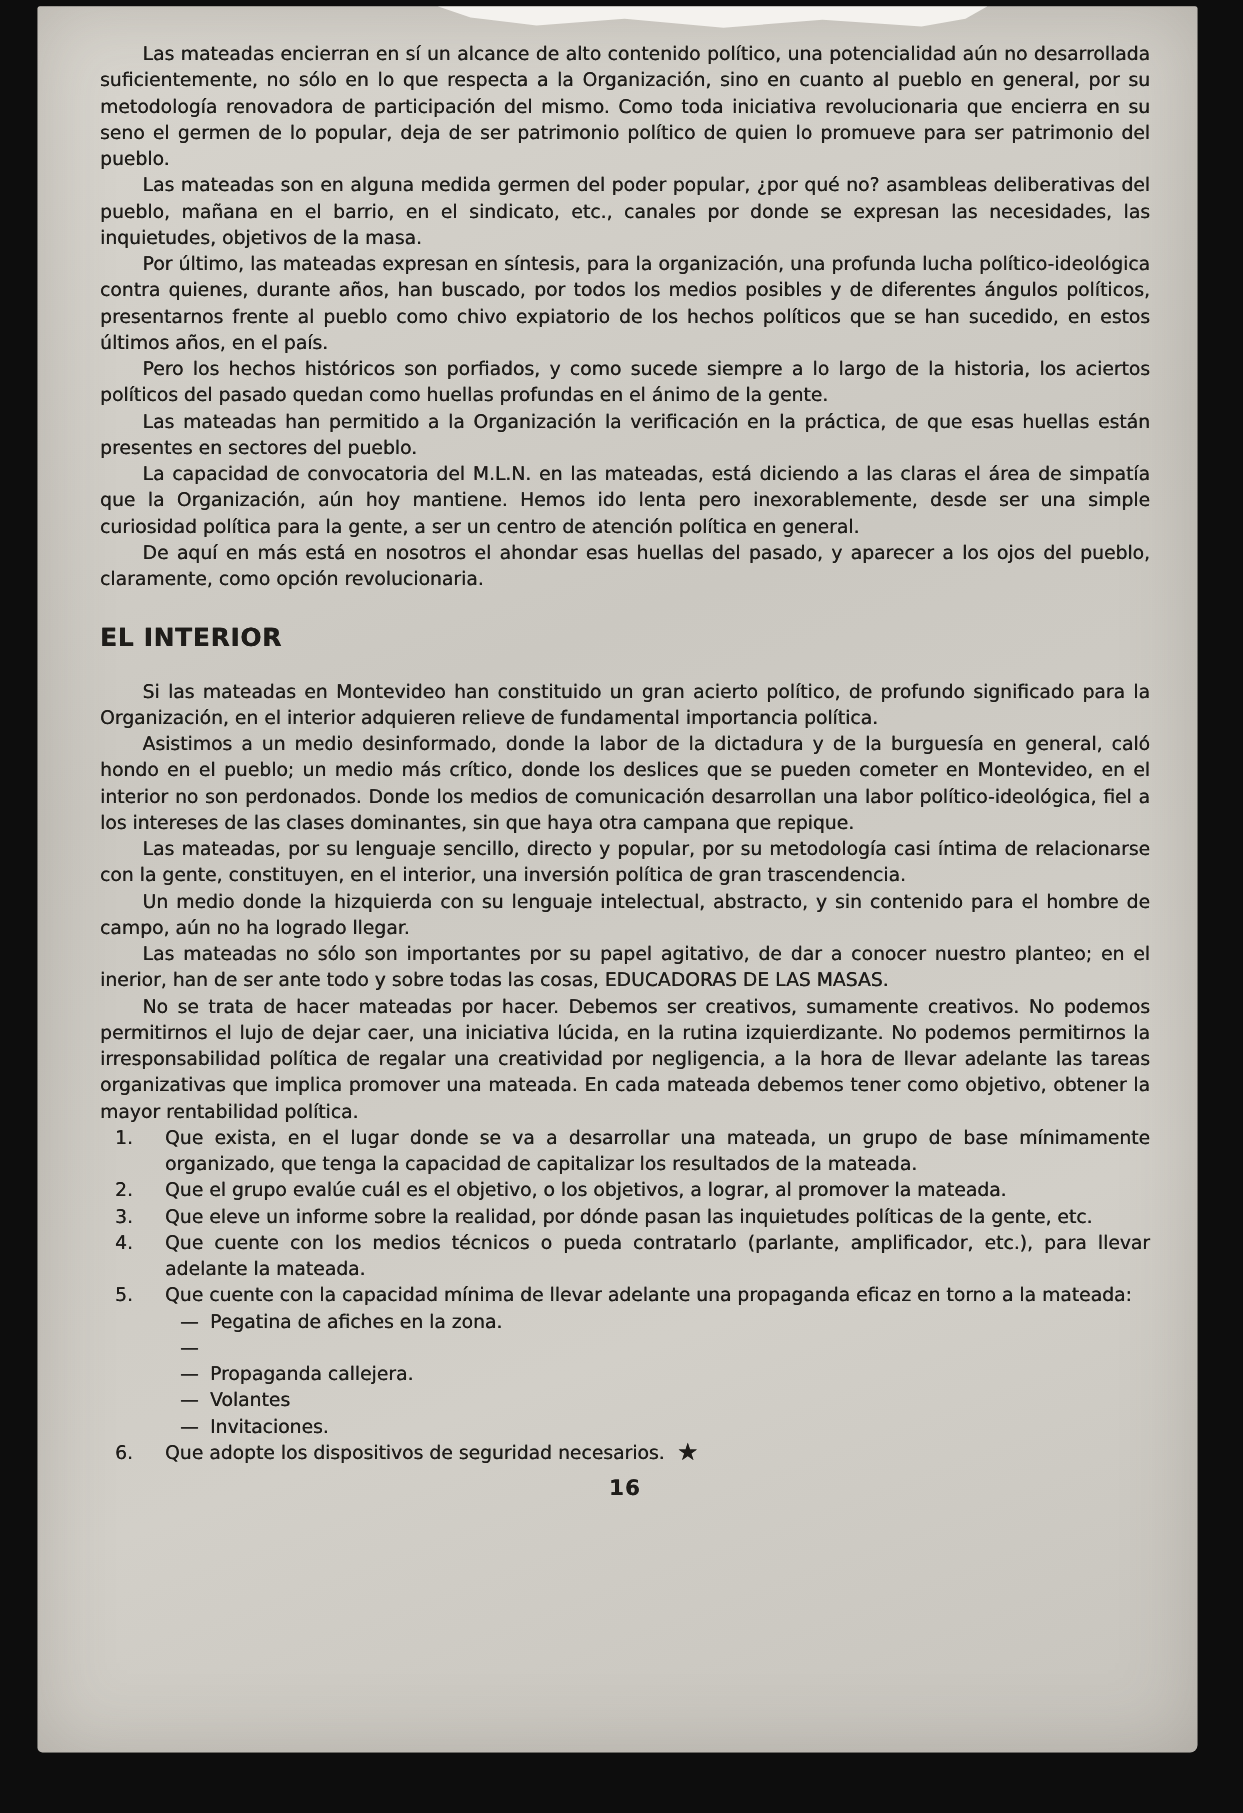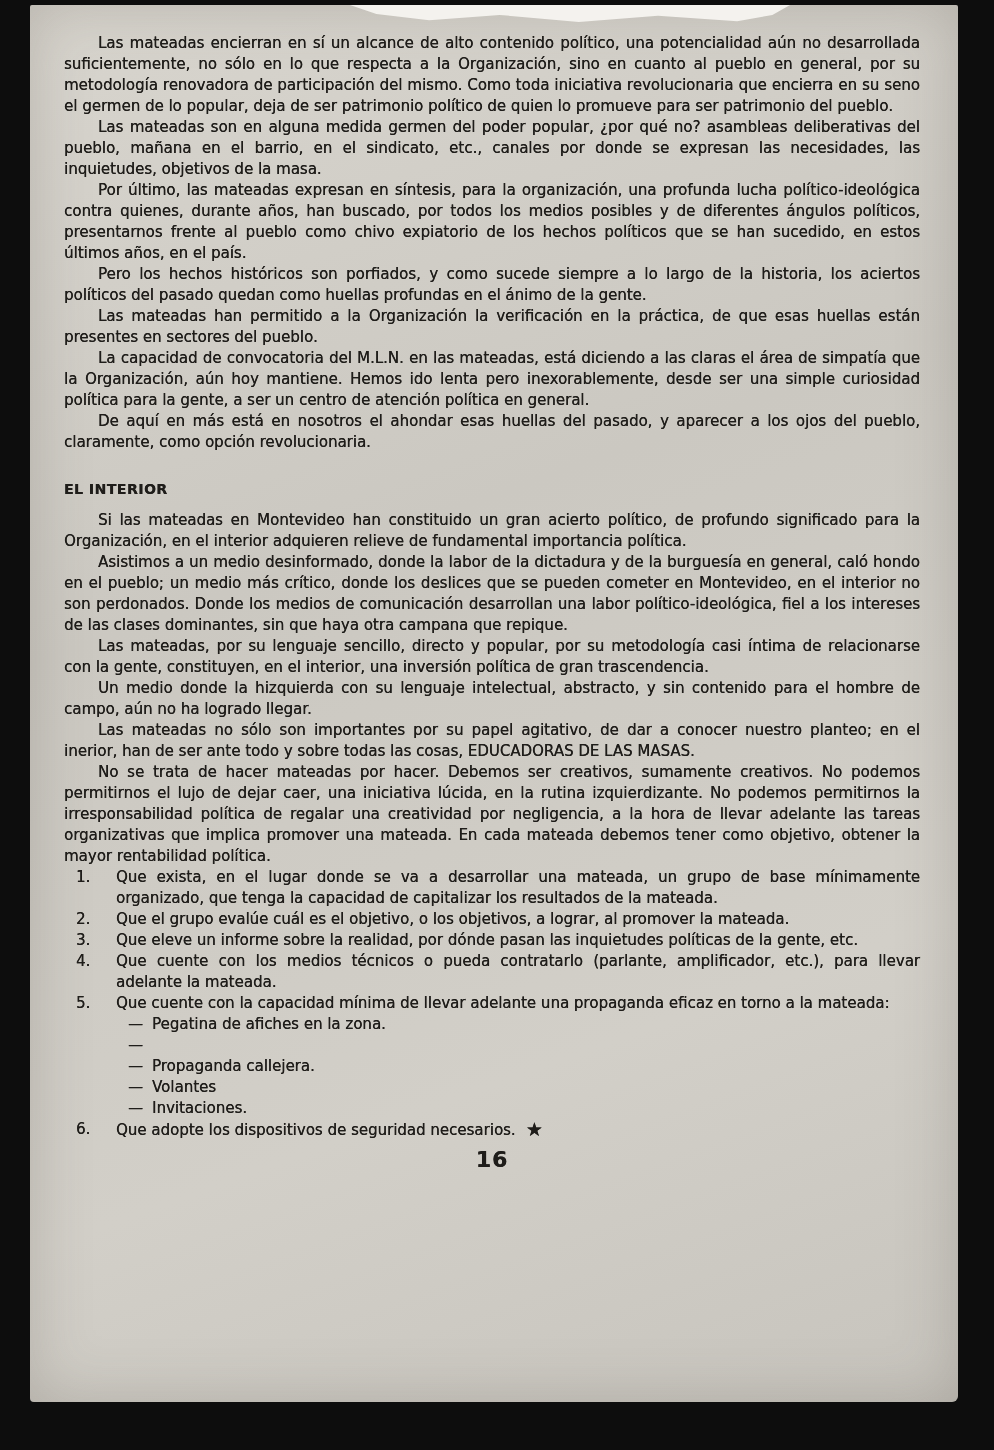--- a/index.html
+++ b/index.html
@@ -29,36 +29,36 @@
     top: 0;
     left: 320px;
     width: 440px;
     height: 18px;
     background: #f4f2ee;
     clip-path: polygon(0 0, 100% 0, 96% 55%, 88% 90%, 70% 60%, 52% 95%, 34% 55%, 18% 85%, 6% 50%);
   }
   .content {
     position: absolute;
     top: 28px;
-    left: 34px;
+    left: 50px;
     right: 38px;
     color: #1f1d1a;
     font-size: 15px;
     line-height: 21px;
     text-align: justify;
     text-shadow: 0.25px 0 0 currentColor;
   }
   .p {
     margin: 0;
     text-indent: 34px;
   }
   .heading {
-    margin: 26px 0 10px 0;
+    margin: 26px 0 22px 0;
     font-weight: bold;
-    font-size: 14px;
+    font-size: 20px;
     letter-spacing: 0.5px;
     text-align: left;
     text-indent: 0;
   }
   .list-intro {
     margin: 0;
     text-indent: 12px;
     text-align: left;
   }
   .li {
@@ -82,21 +82,21 @@
   }
   .star {
     font-size: 19px;
     line-height: 21px;
     padding-left: 10px;
     vertical-align: -1px;
   }
   .page-number {
     margin-top: 8px;
     text-align: center;
-    font-size: 22px;
+    font-size: 17px;
     font-weight: bold;
     letter-spacing: 1px;
     text-indent: 0;
   }
 </style>
 </head>
 <body>
 
 <div class="paper">
   <div class="torn-top"></div>

